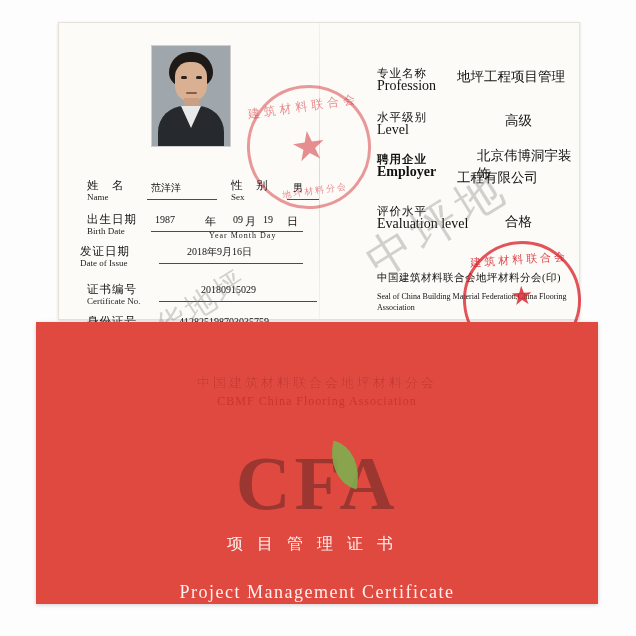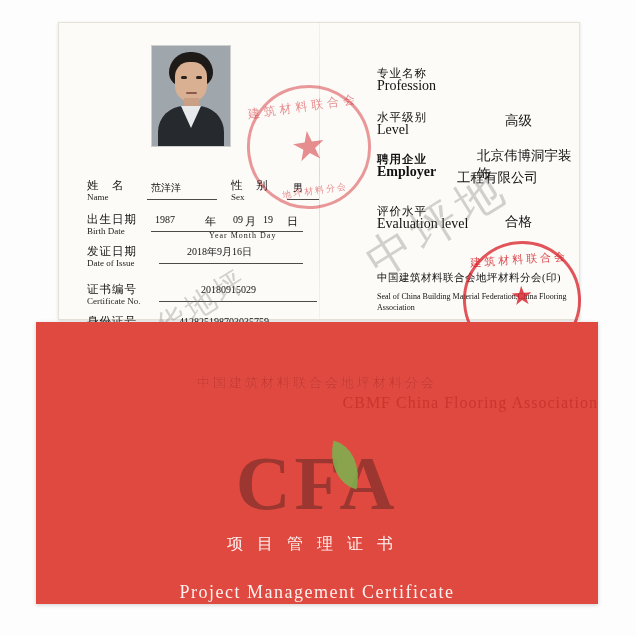--- a/index.html
+++ b/index.html
@@ -111,22 +111,22 @@
     position:absolute;left:36px;top:322px;width:562px;height:282px;
     background:#e0493f;
     box-shadow:0 1px 4px rgba(0,0,0,.18);
   }
   .cover .assoc-cn{
     position:absolute;left:0;top:52px;width:100%;text-align:center;
     font-size:13px;color:#c8352e;letter-spacing:3px;
     text-shadow:0 0 1px rgba(255,255,255,.18);
   }
   .cover .assoc-en{
-    position:absolute;left:0;top:72px;width:100%;text-align:right;
-    font-size:16px;color:#c8352e;letter-spacing:1px;
+    position:absolute;left:0;top:72px;width:100%;text-align:center;
+    font-size:12px;color:#c8352e;letter-spacing:1px;
   }
   .cfa{
     position:absolute;left:0;top:118px;width:100%;text-align:center;
     font-size:76px;font-weight:bold;color:#9c3630;letter-spacing:4px;
     font-family:"Liberation Serif",serif;
   }
   .leaf{
     position:absolute;left:292px;top:122px;width:34px;height:42px;
     background:#7fae4e;opacity:.9;
     border-radius:0 100% 0 100%;
@@ -191,21 +191,21 @@
     </div>
     <div class="val" style="left:96px;top:191px;">1987</div>
     <div class="val" style="left:146px;top:191px;font-size:11px;">年</div>
     <div class="val" style="left:162px;top:191px;margin-left:12px;">09</div>
     <div class="val" style="left:186px;top:191px;font-size:11px;">月</div>
     <div class="val" style="left:204px;top:191px;">19</div>
     <div class="val" style="left:228px;top:191px;font-size:11px;">日</div>
     <div class="rule" style="left:92px;top:208px;width:152px;"></div>
     <div style="position:absolute;left:150px;top:208px;font-size:8px;color:#222;letter-spacing:1px;">Year    Month    Day</div>
 
-    <div class="lfield" style="left:28px;top:222px;">
+    <div class="lfield" style="left:21px;top:222px;">
       <span class="lab-cn">发证日期</span>
       <span class="lab-en">Date of Issue</span>
     </div>
     <div class="val" style="left:128px;top:222px;">2018年9月16日</div>
     <div class="rule" style="left:100px;top:240px;width:144px;"></div>
 
     <div class="lfield" style="left:28px;top:260px;">
       <span class="lab-cn">证书编号</span>
       <span class="lab-en">Certificate No.</span>
     </div>
@@ -216,20 +216,21 @@
       <span class="lab-cn">身份证号</span>
       <span class="lab-en">ID Card No.</span>
     </div>
     <div class="val" style="left:120px;top:293px;">412825198703035759</div>
     <div class="rule" style="left:100px;top:310px;width:182px;"></div>
 
     <div class="rfield" style="left:318px;top:44px;">
       <span class="lab-cn">专业名称</span>
       <span class="lab-en">Profession</span>
     </div>
+    <div class="rval" style="left:398px;top:45px;">地坪工程项目管理</div>
 
     <div class="rfield" style="left:318px;top:88px;">
       <span class="lab-cn">水平级别</span>
       <span class="lab-en">Level</span>
     </div>
     <div class="rval" style="left:446px;top:89px;">高级</div>
 
     <div class="rfield" style="left:318px;top:130px;font-weight:bold;">
       <span class="lab-cn">聘用企业</span>
       <span class="lab-en">Employer</span>

